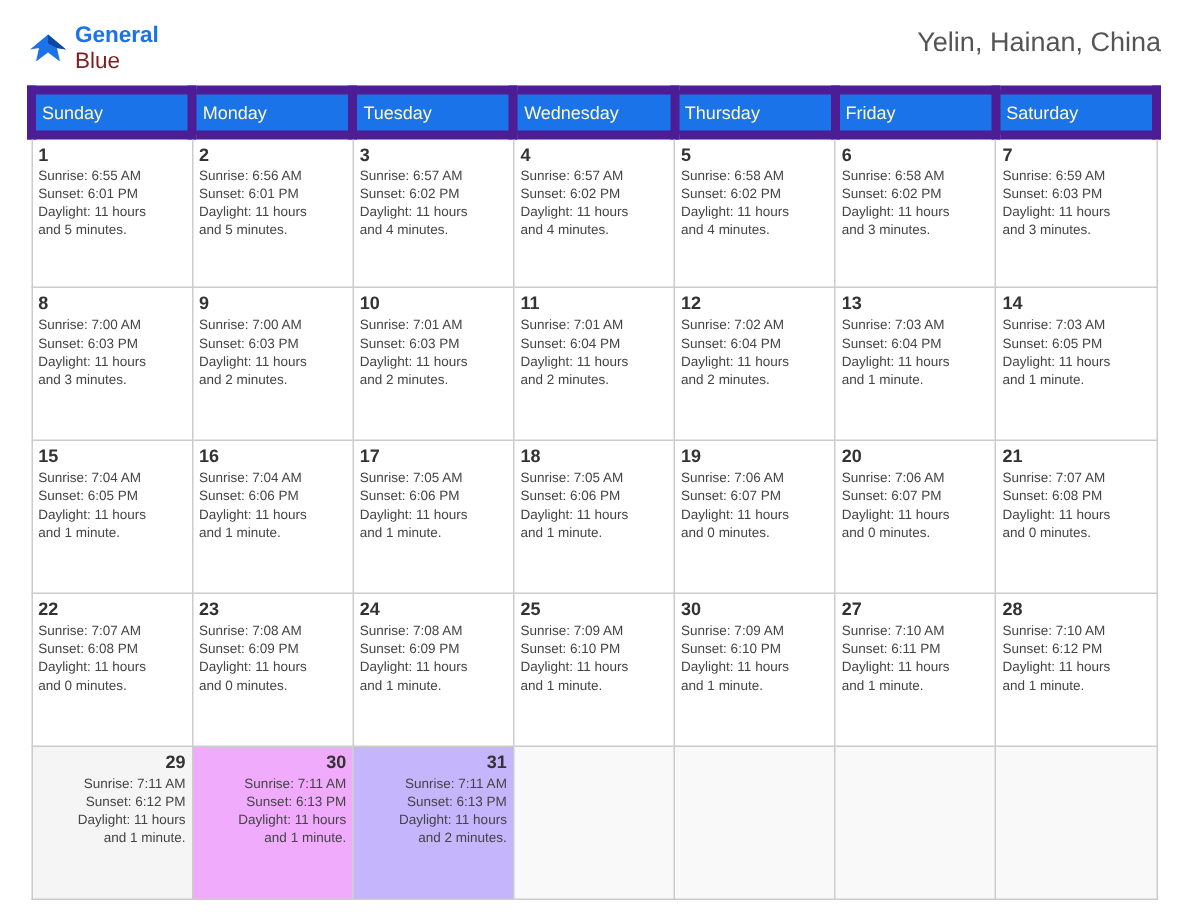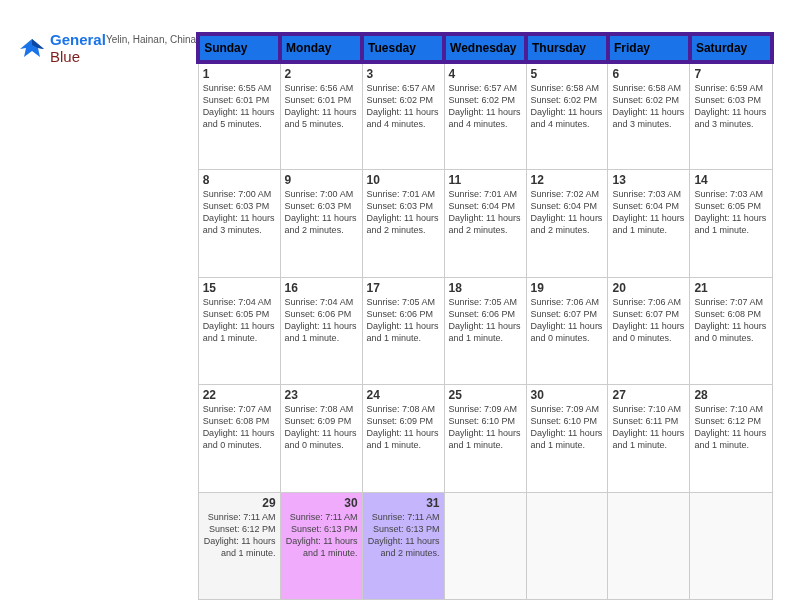--- a/index.html
+++ b/index.html
@@ -6,23 +6,23 @@
     body {
       width: 792px;
       height: 612px;
       font-family: Arial, sans-serif;
       background: #fff;
       overflow: hidden;
     }
     .page {
       width: 792px;
       height: 612px;
-      padding: 32px 18px 12px 18px;
+      padding: 16px 18px 12px 18px;
       display: flex;
-      flex-direction: row;
+      flex-direction: column;
     }
     .header {
       display: flex;
       justify-content: space-between;
       align-items: flex-start;
       margin-bottom: 8px;
     }
     .logo {
       display: flex;
       align-items: center;
@@ -35,38 +35,38 @@
     .title-block {
       text-align: right;
     }
     .main-title {
       font-size: 32px;
       font-weight: bold;
       color: #333;
       line-height: 1.1;
     }
     .subtitle {
-      font-size: 10px;
+      font-size: 18px;
       color: #555;
       margin-top: 2px;
     }
     .calendar {
       flex: 1;
       border: 1px solid #ccc;
       border-collapse: collapse;
       width: 100%;
       table-layout: fixed;
     }
     .calendar th {
       background: #1a73e8;
-      color: #000000;
+      color: #fef9c3;
       font-size: 12px;
-      font-weight: bold;
+      font-weight: normal;
       padding: 5px 4px;
-      border: 4px solid #4c1d95;
+      border: 6px solid #4c1d95;
       text-align: left;
     }
     .calendar td {
       border: 1px solid #ccc;
       vertical-align: top;
       padding: 3px 4px;
       font-size: 9.5px;
       color: #333;
       background: #fff;
       height: 82px;

